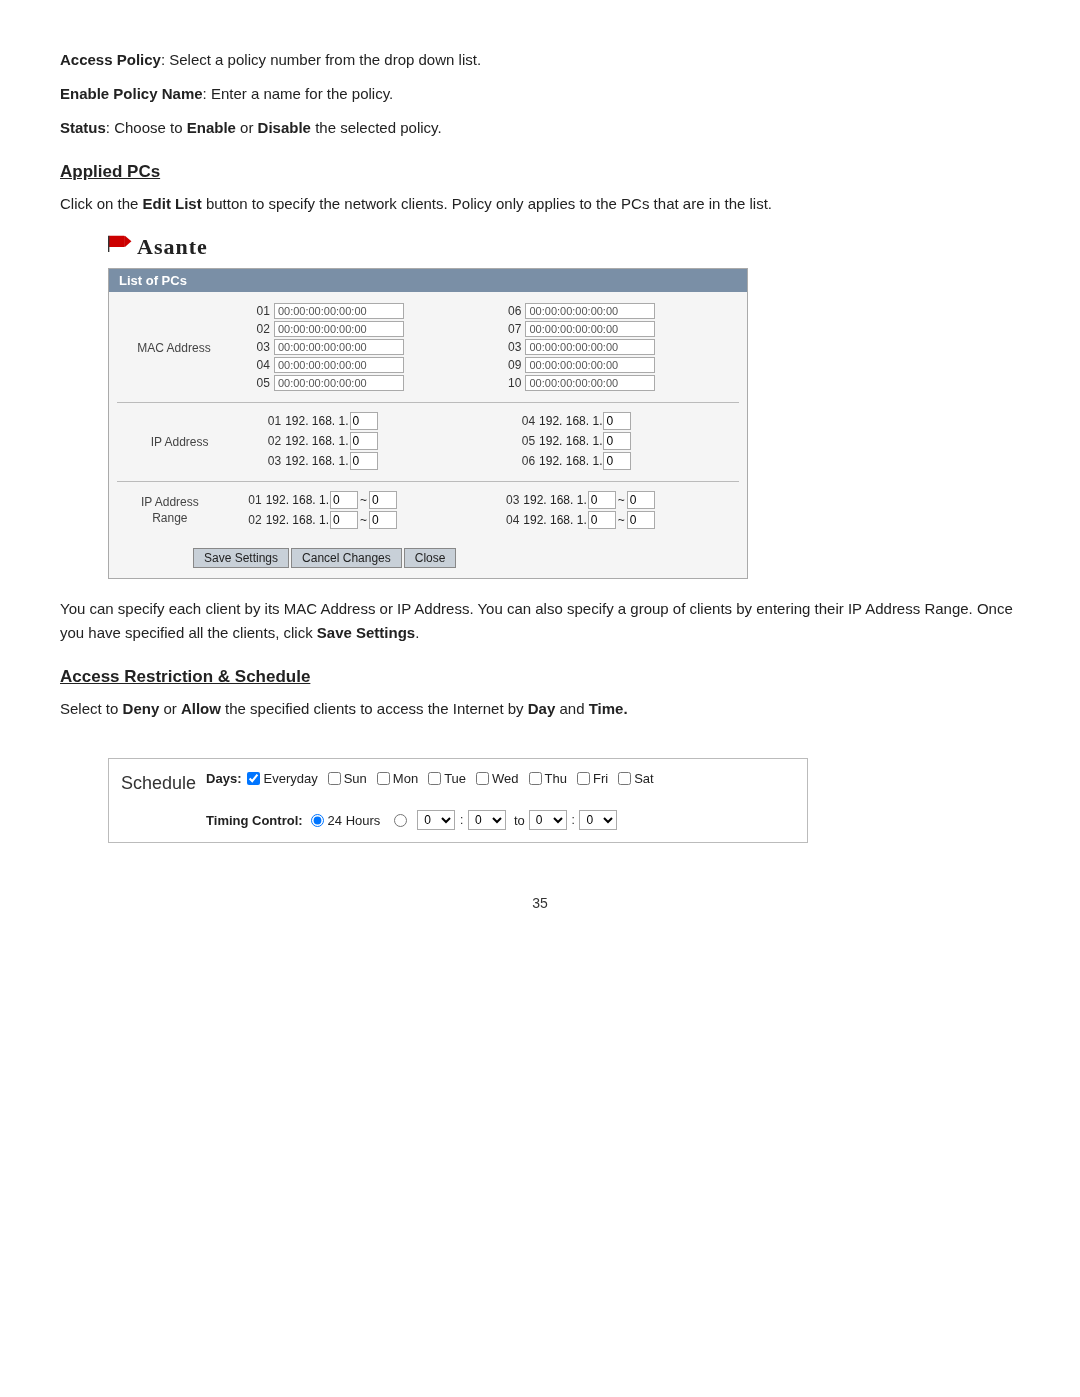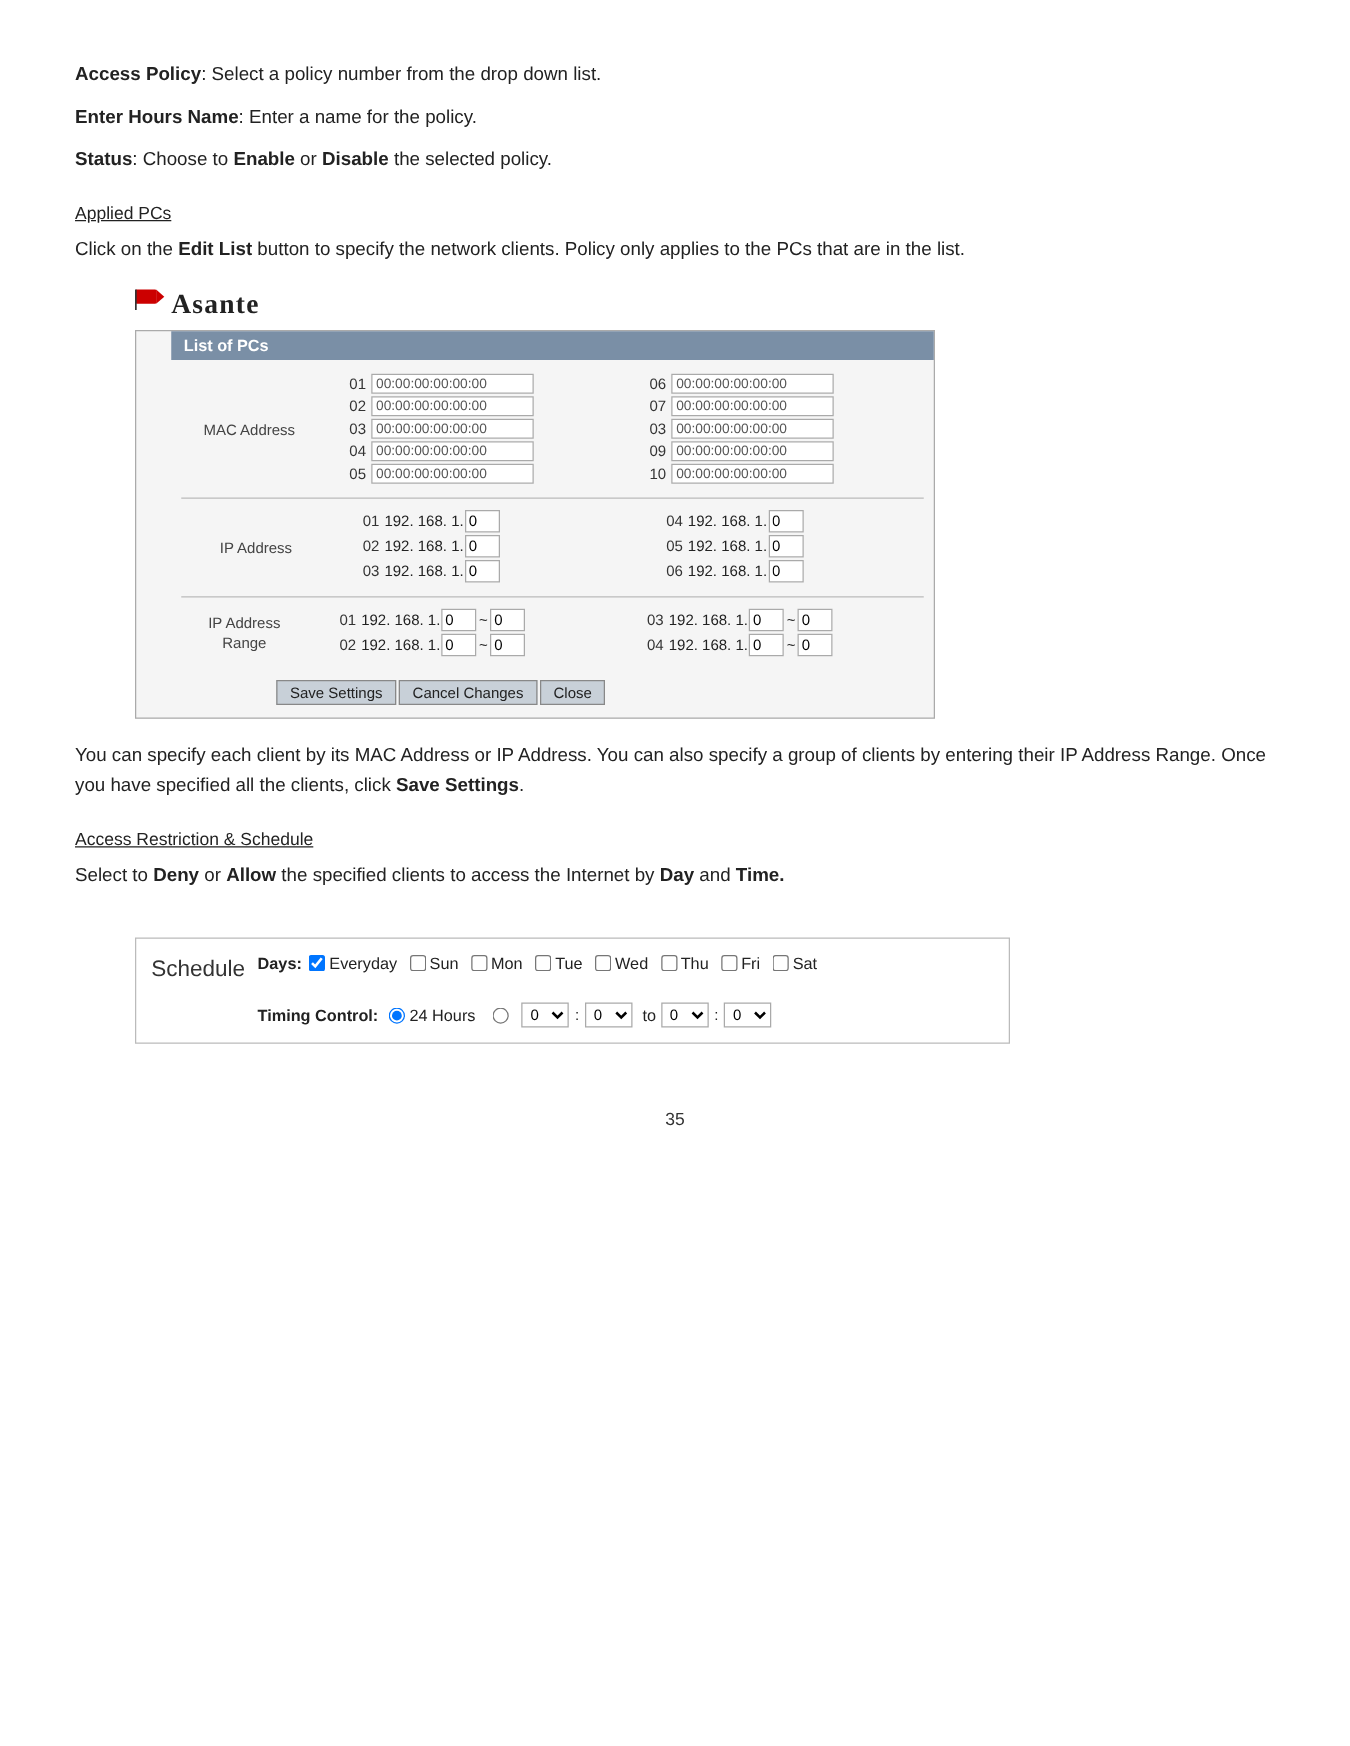--- a/index.html
+++ b/index.html
@@ -8,40 +8,39 @@
       font-family: Arial, Helvetica, sans-serif;
       font-size: 15px;
       color: #222;
       padding: 48px 60px 60px 60px;
       max-width: 1080px;
       min-height: 1397px;
     }
     p { margin-bottom: 10px; line-height: 1.6; }
     .bold { font-weight: bold; }
     .section-heading {
-      font-weight: normal;
+      font-weight: bold;
       text-decoration: underline;
       margin: 22px 0 10px 0;
-      font-size: 14px;
+      font-size: 17px;
     }
     .asante-logo {
       display: flex;
       margin: 18px 0 8px 48px;
       font-size: 22px;
       font-weight: bold;
       color: #222;
       font-family: serif;
     }
     
     .pc-list-container {
       border: 1px solid #aaa;
       margin: 8px 0 18px 48px;
       max-width: 640px;
       background: #f5f5f5;
-      padding-left: 28px;
     }
     .pc-list-header {
       background: #7a8fa6;
       color: #fff;
       font-size: 13px;
       padding: 4px 10px;
       font-weight: bold;
     }
     .pc-list-body {
       padding: 6px 8px;
@@ -190,21 +189,21 @@
 
 
 
 
 <p>
   <span class="bold">Access Policy</span><span>: Select a policy number from the drop down list.</span>
 </p>
 
 
 <p>
-  <span class="bold">Enter Hours Name</span><span>: Enter a name for the policy.</span>
+  <span class="bold">Enable Policy Name</span><span>: Enter a name for the policy.</span>
 </p>
 
 
 <p>
   <span class="bold">Status</span><span>: Choose to </span><span class="bold">Enable</span><span> or </span><span class="bold">Disable</span><span> the selected policy.</span>
 </p>
 
 
 <div class="section-heading">Applied PCs</div>
 

